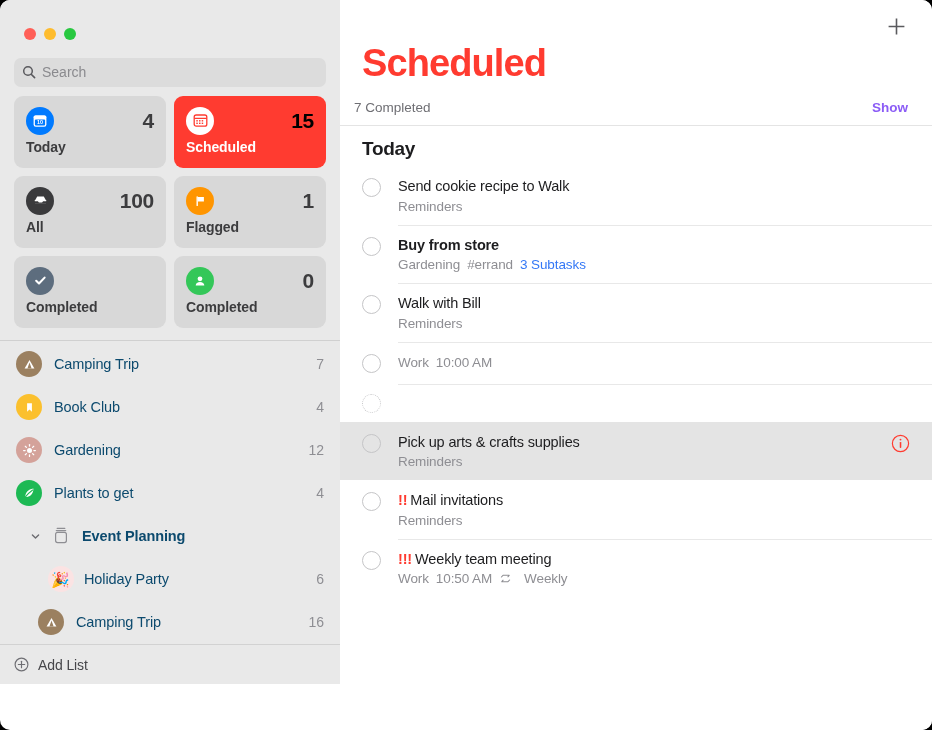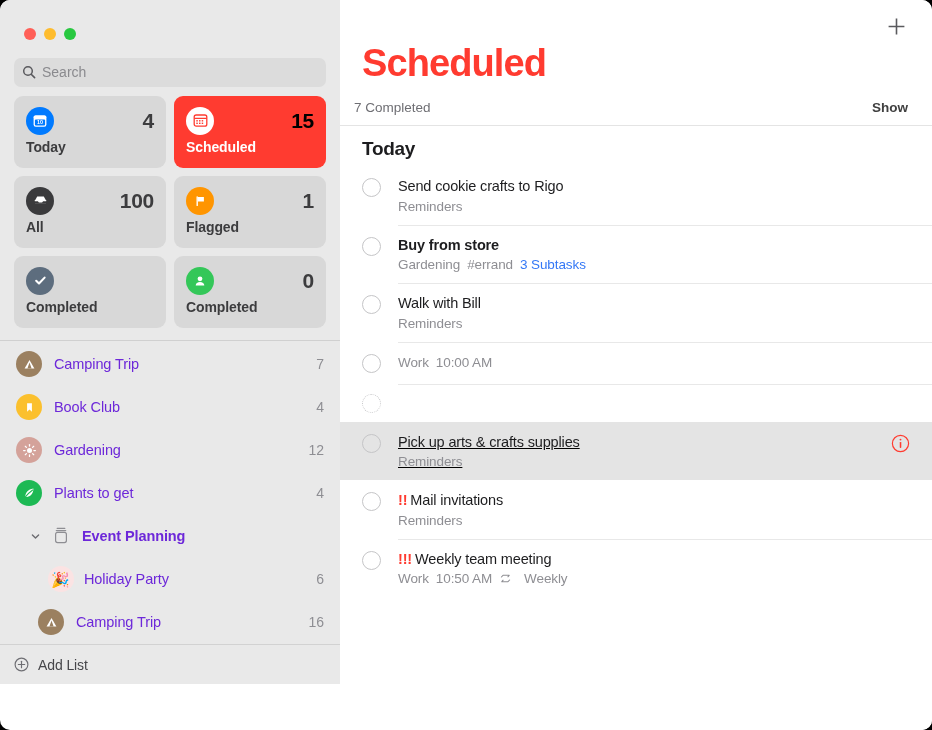--- a/index.html
+++ b/index.html
@@ -153,21 +153,21 @@
     flex: 0 0 auto;
     display: flex;
     align-items: center;
     justify-content: center;
     font-size: 15px;
     line-height: 1;
   }
   .list-name {
     flex: 1 1 auto;
     font-size: 14.5px;
-    color: #6d28d9;
+    color: #0c4a6e;
     letter-spacing: -0.1px;
     white-space: nowrap;
     overflow: hidden;
   }
   .list-name.bold { font-weight: bold; }
   .list-count {
     font-size: 14px;
     color: #8e8e93;
     flex: 0 0 auto;
   }
@@ -255,21 +255,21 @@
     justify-content: space-between;
     padding: 18px 24px 10px 14px;
     border-bottom: 1px solid #e4e4e4;
   }
   .completed-text {
     font-size: 13.5px;
     color: #6e6e73;
   }
   .show-link {
     font-size: 13.5px;
-    color: #404040;
+    color: #8b5cf6;
     font-weight: bold;
     cursor: default;
   }
 
   .section-title {
     font-size: 19px;
     font-weight: bold;
     color: #1d1d1f;
     padding: 12px 0 6px 22px;
     letter-spacing: -0.3px;
@@ -285,21 +285,21 @@
 
   
   .task-row {
     display: flex;
     align-items: flex-start;
     padding: 11px 22px 11px 22px;
     gap: 0;
     position: relative;
     cursor: default;
   }
-  .task-row.selected { background: #e4e4e4; text-decoration: underline; }
+  .task-row.selected { background: #e4e4e4; }
   .task-row + .task-row::before {
     content: "";
     position: absolute;
     left: 58px; right: 0; top: 0;
     height: 1px;
     background: #e8e8e8;
   }
   .task-row.selected::before { background: transparent !important; }
   .task-row.selected + .task-row::before { background: transparent; }
   .checkbox {
@@ -594,21 +594,21 @@
     <div class="completed-bar">
       <span class="completed-text">7 Completed</span>
       <span class="show-link">Show</span>
     </div>
 
     <div class="section-title">Today</div>
 
     <div class="task-row">
       <span class="checkbox"></span>
       <span class="task-body">
-        <div class="task-title">Send cookie crafts to Rigo</div>
+        <div class="task-title">Send cookie recipe to Walk</div>
         <div class="task-meta">
           <span>Reminders</span>
         </div>
       </span>
     </div>
 
     <div class="task-row">
       <span class="checkbox"></span>
       <span class="task-body">
         <div class="task-title bold">Buy from store</div>

